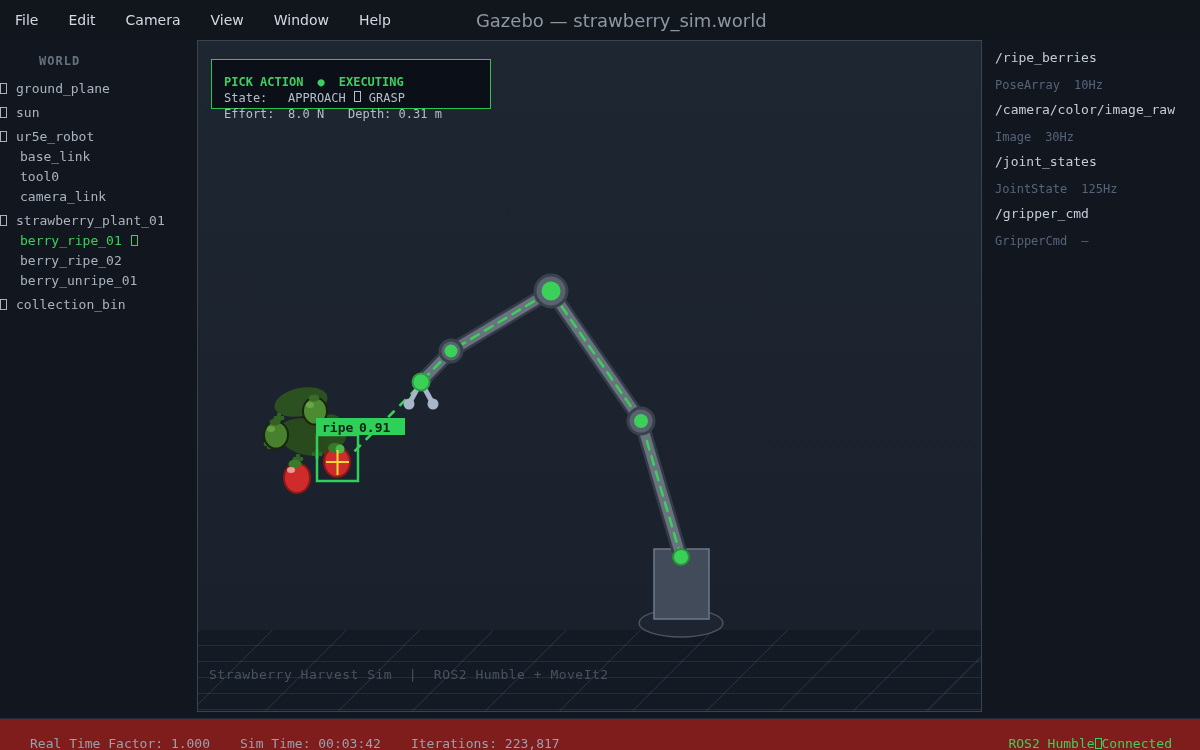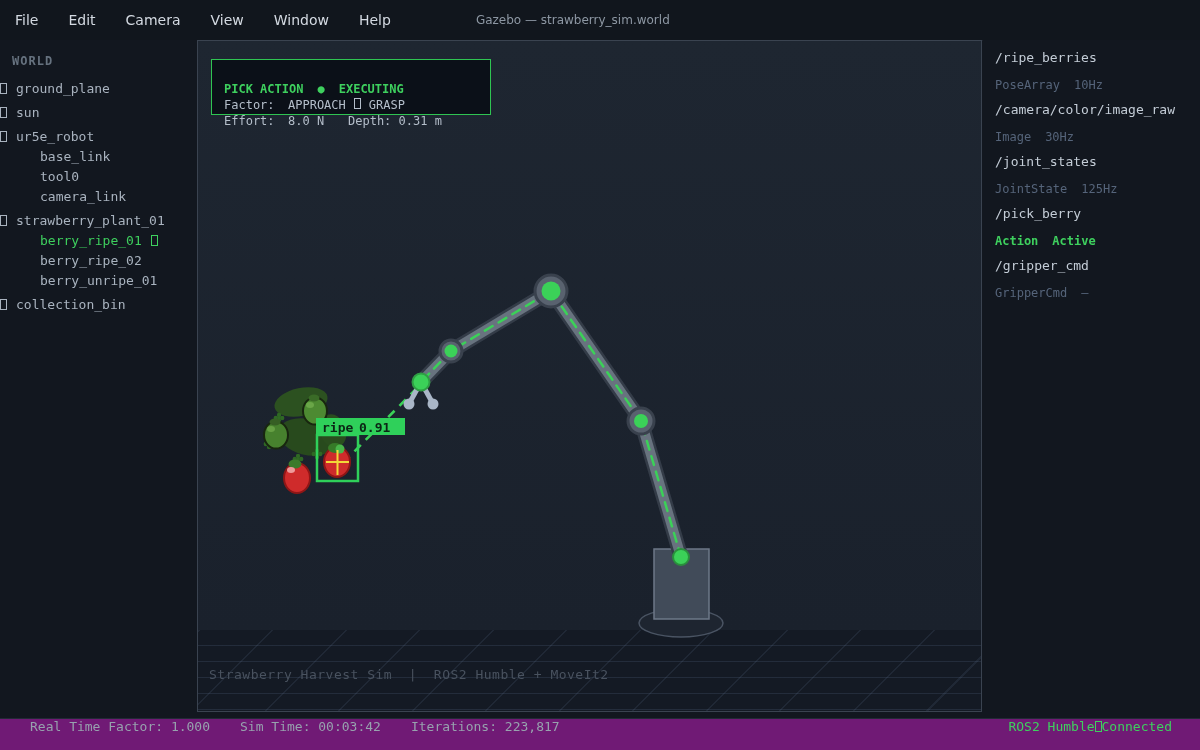--- a/index.html
+++ b/index.html
@@ -10,30 +10,30 @@
     -webkit-font-smoothing:antialiased;
   }
   
   .menubar{
     position:absolute;left:0;top:0;width:1200px;height:40px;
     background:#11161d;border-bottom:1px solid #1b212b;
     display:flex;align-items:center;
     font-family:"DejaVu Sans", sans-serif;font-size:14px;color:#d4dae2;
   }
   .menubar .mitem{padding:0 15px;cursor:default;text-align:right;}
-  .menubar .wtitle{margin-left:70px;color:#8d97a3;font-size:12px;}
+  .menubar .wtitle{margin-left:70px;color:#8d97a3;font-size:18px;}
   
   .leftpanel{
     position:absolute;left:0;top:40px;width:197px;height:678px;
     background:#12171f;color:#a9b3bf;font-size:13px;
   }
-  .panel-h{color:#66727f;font-size:12px;letter-spacing:1px;padding:14px 0 4px 12px;font-weight:bold;}
+  .panel-h{color:#66727f;font-size:12px;letter-spacing:1px;padding:14px 0 4px 12px;font-weight:bold;margin-left:27px;}
   .trow{display:flex;align-items:center;height:16px;margin-top:4px;white-space:nowrap;}
   .trow.group{margin-top:8px;}
-  .trow.child{padding-left:40px;align-items:center;}
+  .trow.child{padding-left:20px;align-items:center;}
   .trow.sel{color:#3ed05e;}
   .tofu{display:inline-block;width:7px;height:11px;border:1px solid currentColor;box-sizing:border-box;flex:0 0 auto;}
   .trow .tofu{margin-right:9px;}
   .trow .tofu.after{margin-left:9px;margin-right:0;}
   
   .viewport{
     position:absolute;left:197px;top:40px;width:785px;height:672px;
     background:linear-gradient(#1e2631, #1a212c 88%);
     border:1px solid #3a4350;box-sizing:border-box;overflow:hidden;
   }
@@ -44,44 +44,44 @@
       repeating-linear-gradient(135deg, rgba(90,110,140,0.16) 0 1.5px, transparent 1.5px 52px),
       repeating-linear-gradient(180deg, transparent 0 15px, rgba(75,92,118,0.28) 15px 16px);
   }
   .watermark{
     position:absolute;left:11px;top:626px;
     color:#49525f;font-size:13px;letter-spacing:0.5px;white-space:pre;
   }
   .scene{position:absolute;left:0;top:0;pointer-events:none;}
   
   .hud{
-    position:absolute;left:13px;top:18px;width:280px;height:56px;box-sizing:border-box;
+    position:absolute;left:13px;top:18px;width:280px;height:50px;box-sizing:border-box;
     background:rgba(9,14,20,0.88);border:1px solid #2fc452;
-    padding:21px 10px 4px 12px;font-size:12px;line-height:16px;color:#b4beca;white-space:nowrap;
+    padding:14px 10px 4px 12px;font-size:12px;line-height:16px;color:#b4beca;white-space:nowrap;
   }
   .hud .t{color:#3ed05e;font-weight:bold;}
   .hud .dot{color:#3ed05e;margin:0 14px;}
   .hud .lab{display:inline-block;width:64px;}
   .hud .v1{display:inline-block;width:60px;}
   .hud .arrowtofu{margin:0 8px;color:#b4beca;}
   
   .rightpanel{
     position:absolute;left:983px;top:40px;width:217px;height:678px;
     background:#12171f;font-size:13px;
   }
   .topic{padding:10px 0 0 12px;}
   .topic .tname{color:#c4cdd7;height:16px;}
   .topic .tsub{color:#55647a;font-size:12px;margin-top:12px;}
   .topic .tsub .rate{margin-left:14px;}
   .topic.active .tsub{color:#3ed05e;font-weight:bold;}
   
   .statusbar{
     position:absolute;left:0;top:718px;width:1200px;height:32px;
-    background:#701a75;border-top:1px solid #222a36;
-    display:flex;align-items:flex-start;font-size:13px;color:#97a2ae;
+    background:#7f1d1d;border-top:1px solid #222a36;
+    display:flex;align-items:flex-end;font-size:13px;color:#97a2ae;
   }
   .statusbar .sgroup{margin-left:30px;white-space:pre;}
   .statusbar .right{margin-left:auto;margin-right:28px;color:#3ed05e;display:flex;align-items:center;gap:0;}
 </style>
 </head>
 <body>
 
 <div class="menubar">
   <span class="mitem">File</span>
   <span class="mitem">Edit</span>
@@ -220,21 +220,21 @@
         <circle cx="223" cy="341" r="8.5" fill="#3bd158" stroke="#2f9e44" stroke-width="2"></circle>
       </g>
     </g>
   </svg>
 
   <div class="hud">
     <div>
       <span class="t">PICK ACTION</span><span class="dot">●</span><span class="t">EXECUTING</span>
     </div>
     <div>
-      <span class="lab">Factor:</span><span>APPROACH</span><span class="tofu arrowtofu"></span><span>GRASP</span>
+      <span class="lab">State:</span><span>APPROACH</span><span class="tofu arrowtofu"></span><span>GRASP</span>
     </div>
     <div>
       <span class="lab">Effort:</span><span class="v1">8.0 N</span><span>Depth:</span>&nbsp;<span>0.31 m</span>
     </div>
   </div>
 </div>
 
 <div class="rightpanel">
 
   <div class="topic">
@@ -246,26 +246,20 @@
   <div class="topic">
     <div class="tname">/camera/color/image_raw</div>
     <div class="tsub">
       <span>Image</span><span class="rate">30Hz</span>
     </div>
   </div>
   <div class="topic">
     <div class="tname">/joint_states</div>
     <div class="tsub">
       <span>JointState</span><span class="rate">125Hz</span>
-    </div>
-  </div>
-  <div class="topic active">
-    <div class="tname">/pick_berry</div>
-    <div class="tsub">
-      <span>Action</span><span class="rate">Active</span>
     </div>
   </div>
   <div class="topic">
     <div class="tname">/gripper_cmd</div>
     <div class="tsub">
       <span>GripperCmd</span><span class="rate">—</span>
     </div>
   </div>
 </div>
 

